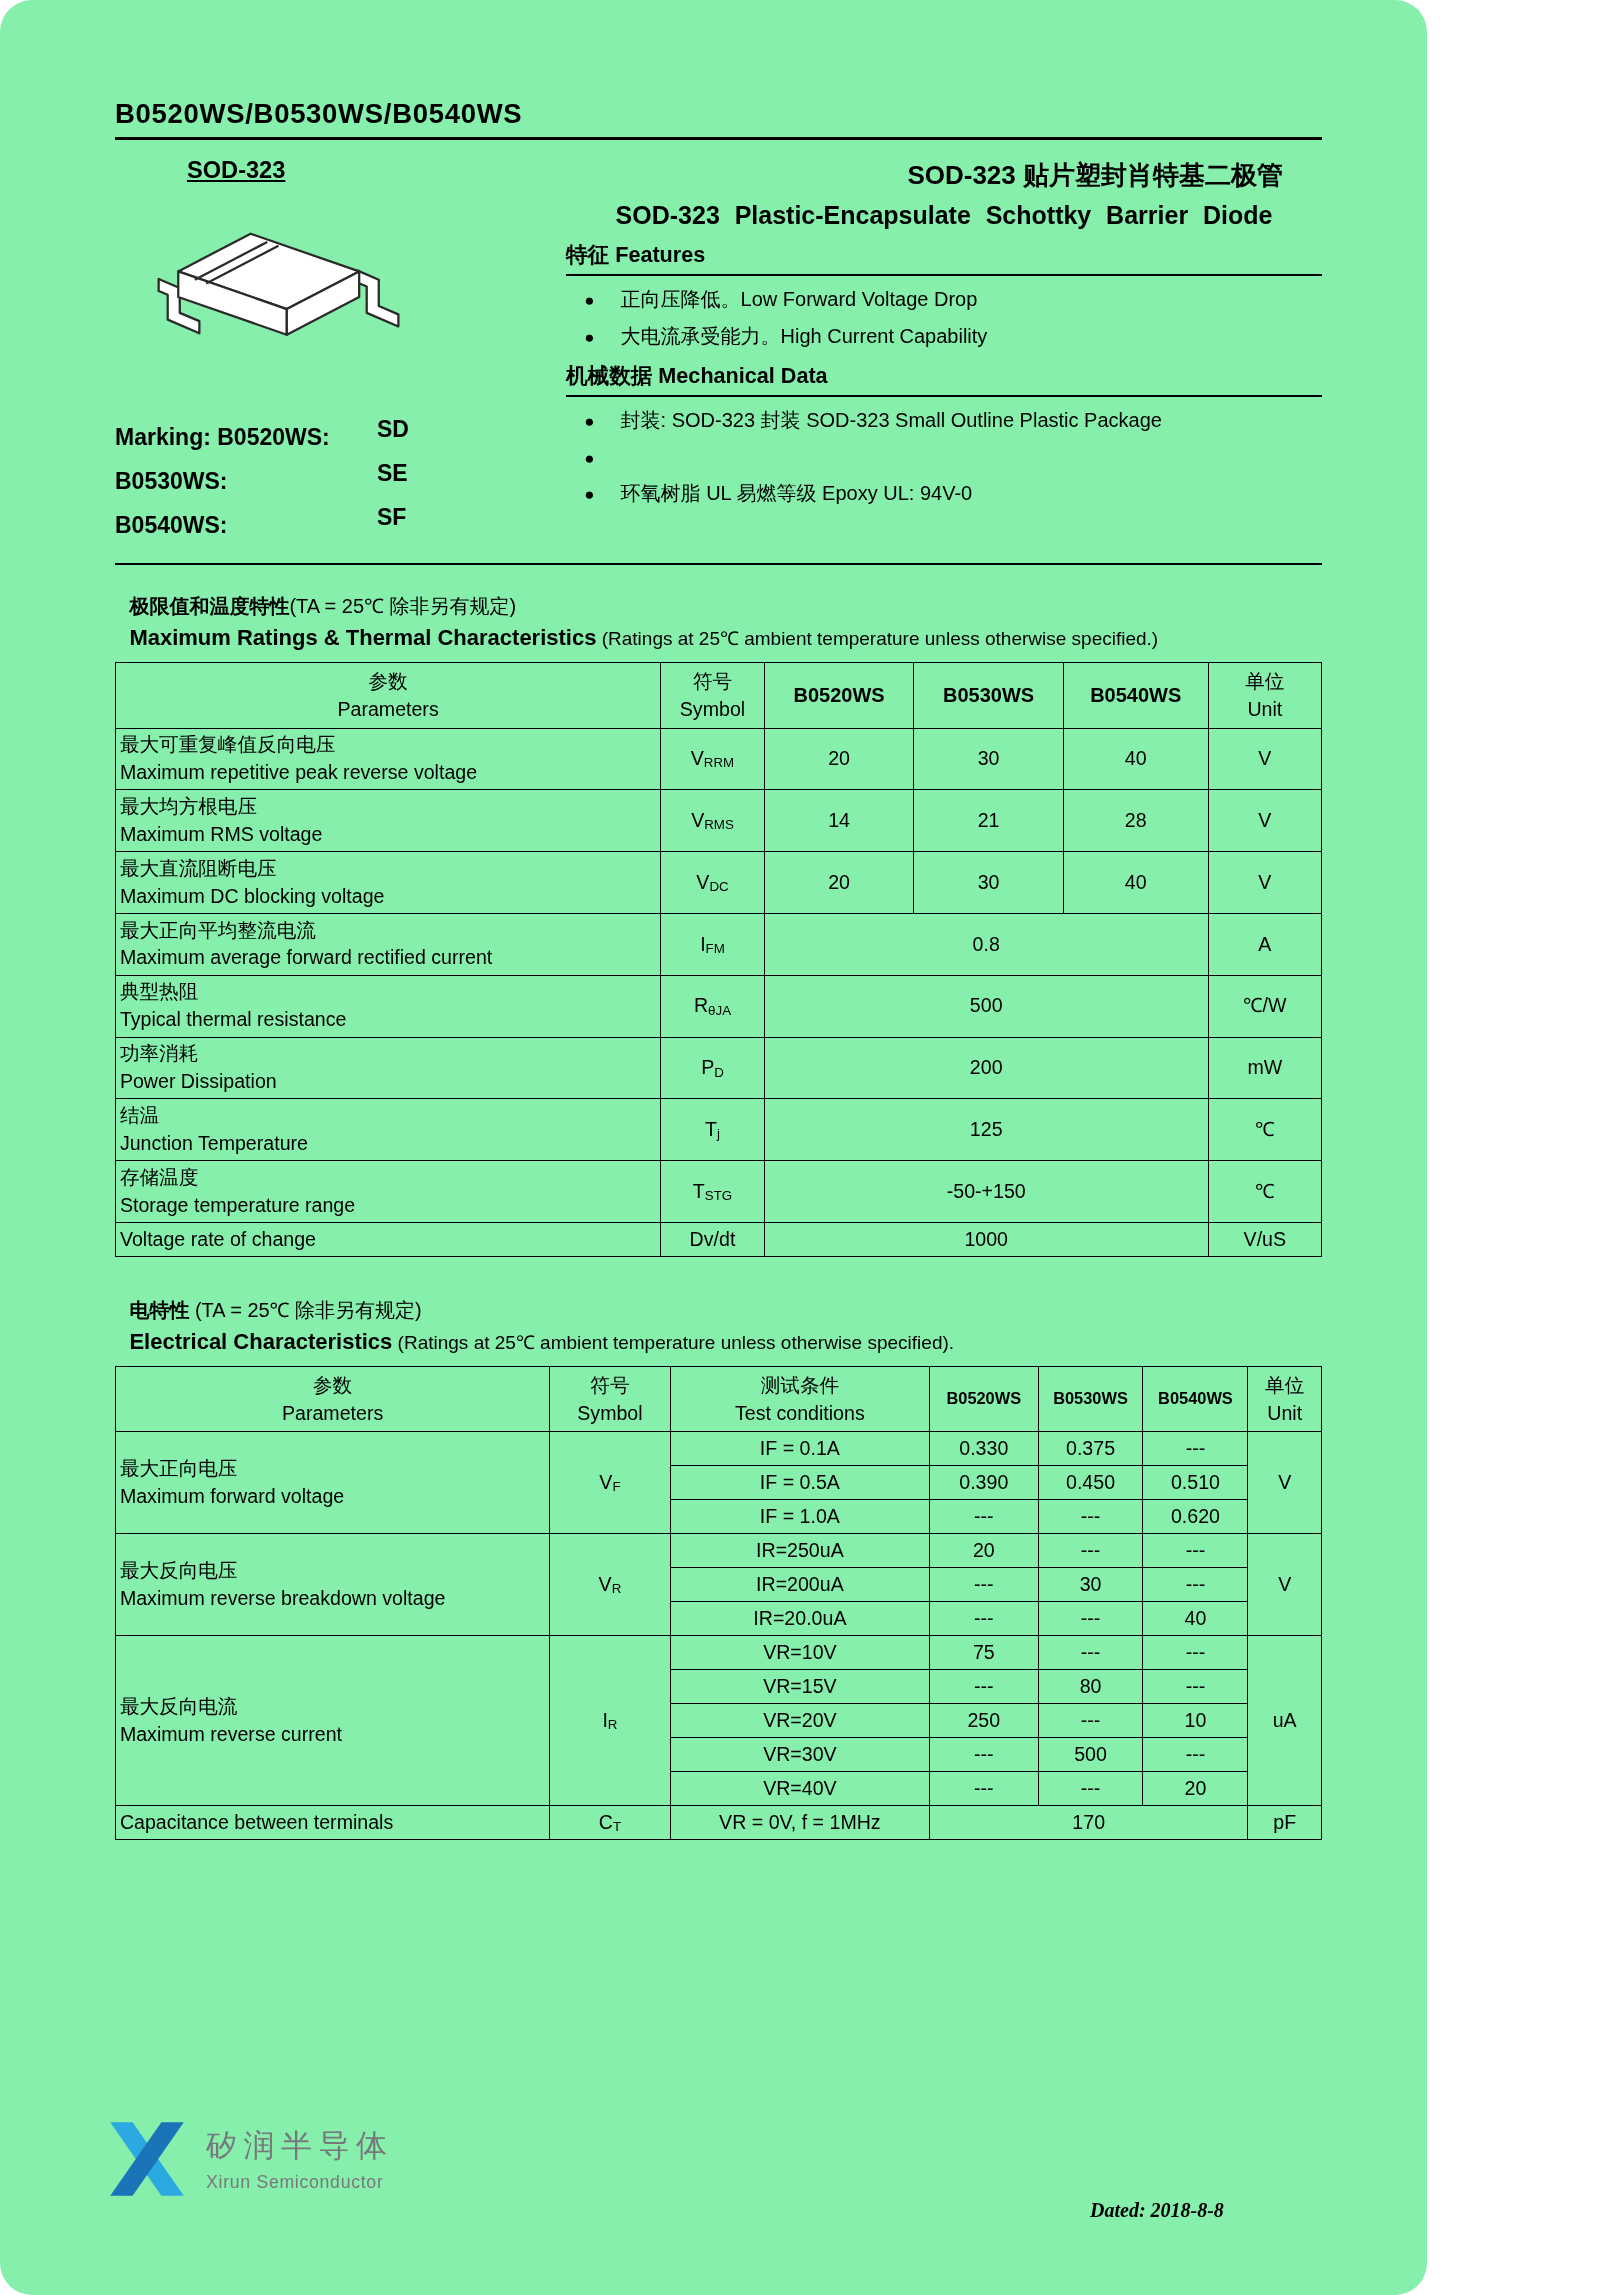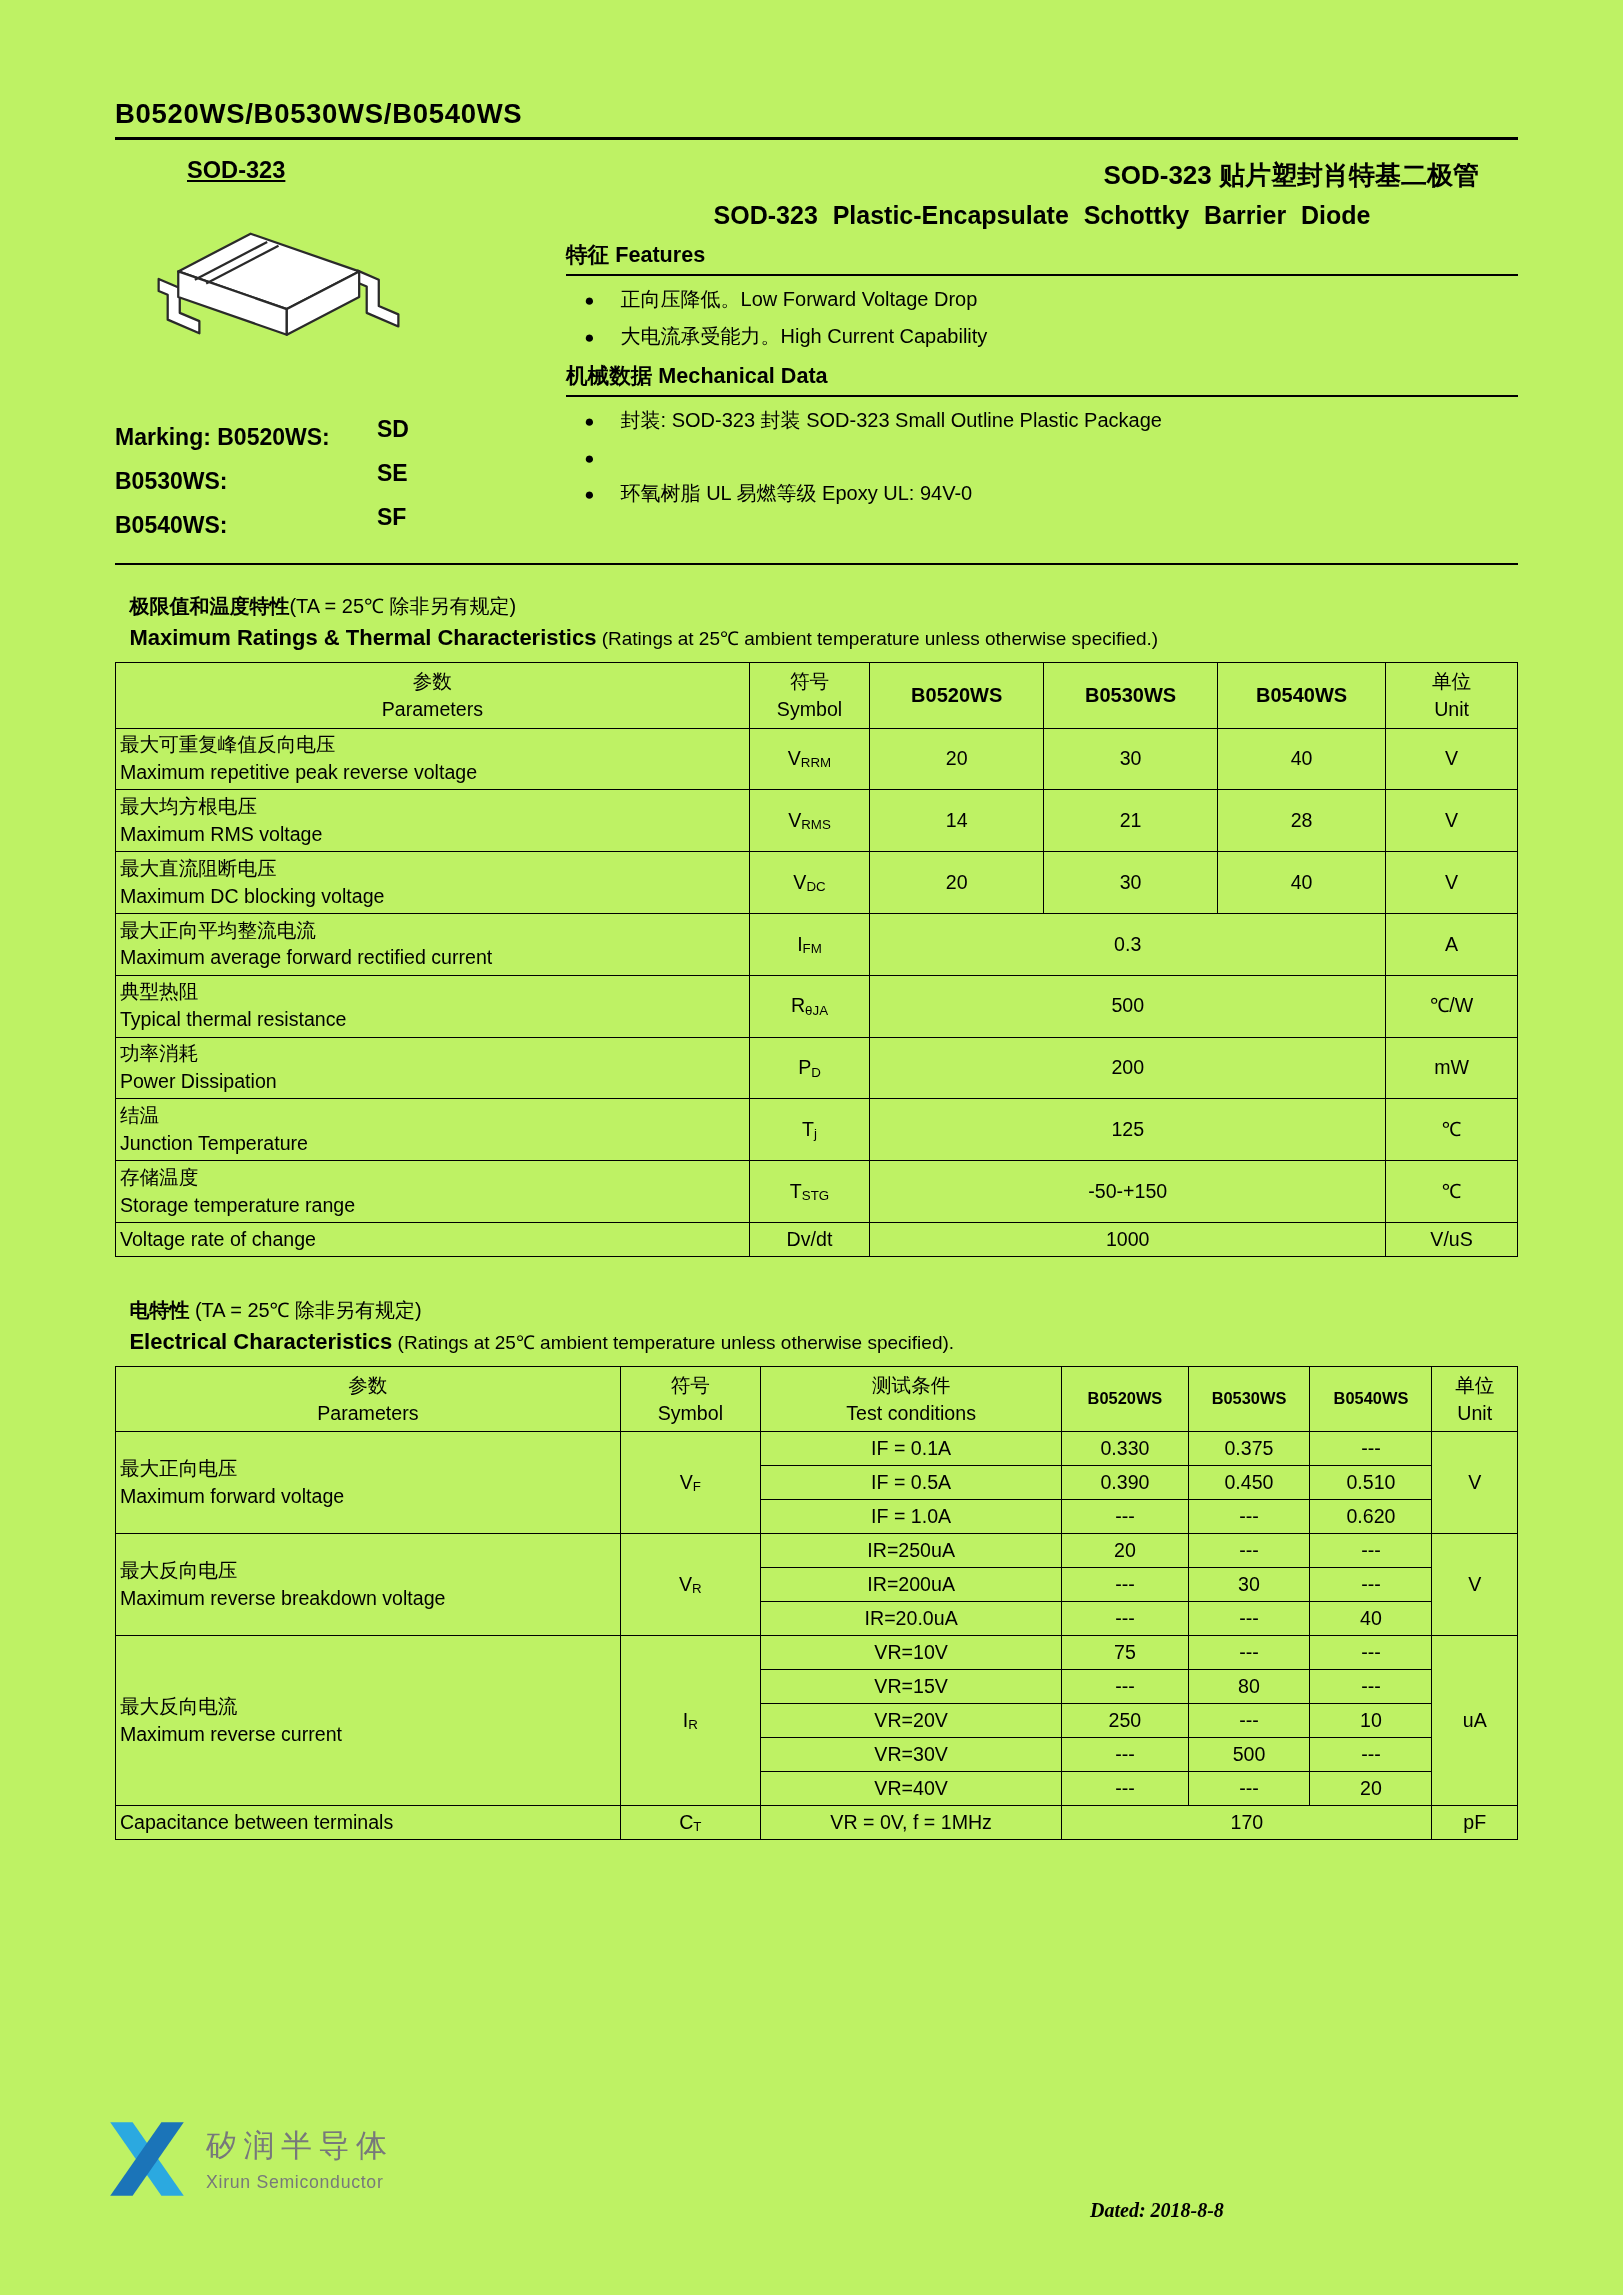--- a/index.html
+++ b/index.html
@@ -1,24 +1,25 @@
 <!DOCTYPE html>
 <html style="font-size:10.5px"><head>
 <meta charset="utf-8">
 <style>
   * { box-sizing: border-box; margin: 0; padding: 0; }
   html,body { background:#ffffff; }
   .page {
     position: relative;
-    width: 1623px;
+    width: 1427px;
     height: 2295px;
-    background: #bef264;
+    background: #86efac;
     font-family: "Liberation Sans", sans-serif;
     color: #000;
     overflow: hidden;
+    border-radius: 32px;
   }
   .content { padding: 98px 105px 0 115px; }
 
   .doc-title { font-size: 27.5px; font-weight: 700; letter-spacing: 0.7px; }
   .title-rule { border-top: 3.3px solid #000; margin-top: 6.5px; }
 
   .header-cols { display: flex; margin-top: 17px; }
   .col-left { flex: 0 0 366px; }
   .col-right { flex: 1; padding-left: 85px; padding-top: 1.3px; }
 
@@ -214,21 +215,21 @@
           <td class="c">30</td>
           <td class="c">40</td>
           <td class="c">V</td>
         </tr>
         <tr>
           <td class="param">
               <div>最大正向平均整流电流</div>
               <div>Maximum average forward rectified current</div>
             </td>
           <td class="c"><span>I</span><span class="sb">FM</span></td>
-          <td class="c" colspan="3">0.3</td>
+          <td class="c" colspan="3">0.8</td>
           <td class="c">A</td>
         </tr>
         <tr>
           <td class="param">
               <div>典型热阻</div>
               <div>Typical thermal resistance</div>
             </td>
           <td class="c"><span>R</span><span class="sb">θJA</span></td>
           <td class="c" colspan="3">500</td>
           <td class="c">℃/W</td>

